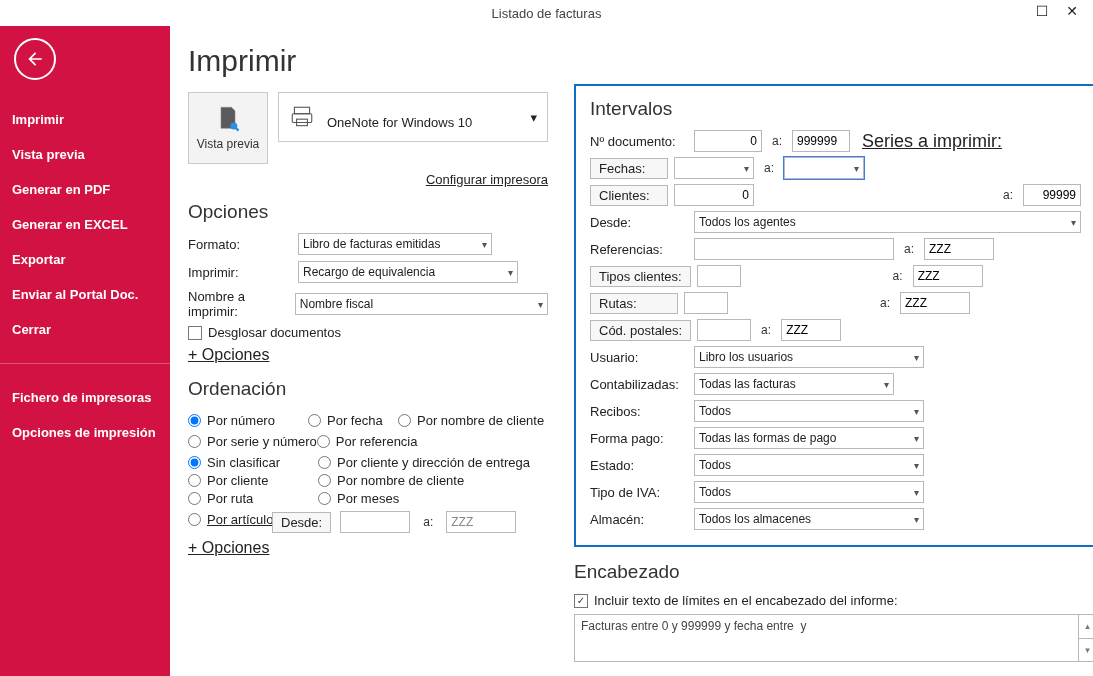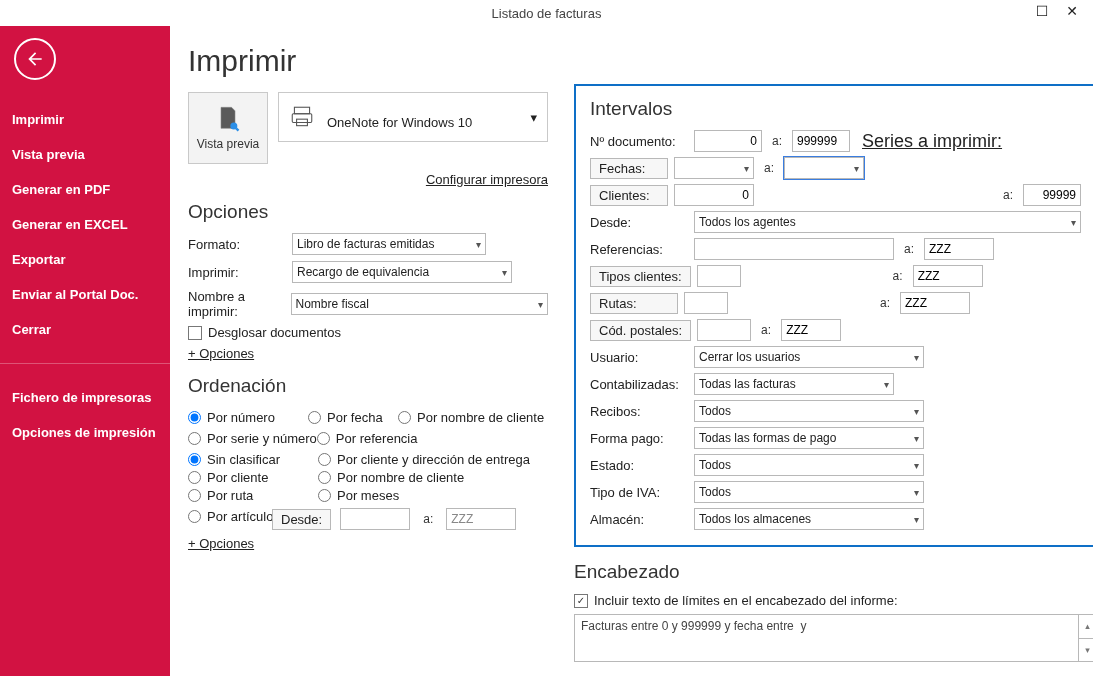--- a/index.html
+++ b/index.html
@@ -22,27 +22,27 @@
 .colR { flex: 1; }
 
 h1 { font-size: 30px; font-weight: 300; color: #333; margin: 18px 0 14px 0; }
 h2 { font-size: 19px; font-weight: 400; color: #333; margin: 14px 0 10px 0; }
 
 .topbtns { display: flex; gap: 10px; }
 .tile { width: 80px; height: 72px; border: 1px solid #c9c9c9; background: #f3f3f3; display:flex; flex-direction:column; align-items:center; justify-content:center; gap:4px; font-size: 12px; color:#333; }
 .printerSel { flex:1; height: 50px; border:1px solid #c9c9c9; display:flex; align-items:center; gap:10px; padding:0 10px; justify-content:space-between; }
 .cfgPrn { text-align:right; margin-top:8px; font-size:13px; text-decoration:underline; color:#222; cursor:pointer; }
 
-.optrow { display:flex; align-items:center; margin-bottom:6px; gap:0; }
+.optrow { display:flex; align-items:center; margin-bottom:6px; gap:6px; }
 .optrow label { width: 104px; font-size:13px; }
 .sel, .txt { border:1px solid #b8b8b8; height:22px; font-size:12px; padding:0 4px; background:#fff; }
 .sel { display:flex; align-items:center; justify-content:space-between; }
 .sel .arr { font-size:10px; color:#555; padding-left:4px; }
 .chkrow { display:flex; align-items:center; gap:6px; margin-top:4px; }
-.moreopt { text-decoration:underline; font-size:13px; margin-top:6px; display:inline-block; }
+.moreopt { text-decoration:underline; font-size:16px; margin-top:6px; display:inline-block; }
 
 .radiogrid { display:flex; flex-wrap:wrap; }
 .radioitem { display:flex; align-items:center; gap:6px; margin:3px 0; font-size:13px; min-width: 120px; }
 .radioitem input { margin:0; }
 
 .intervbox { border: 2px solid #0e6fc7; padding: 12px 14px 10px 14px; margin-top: 2px; }
 .intervbox h2 { margin-top:0; margin-bottom:10px; }
 .irow { display:flex; align-items:center; margin-bottom:5px; gap:6px; }
 .ilbl { min-width: 98px; font-size:13px; padding:2px 0; }
 .ilbl.btn { border:1px solid #b8b8b8; background:#f7f7f7; padding:2px 8px; min-width:auto; }
@@ -172,21 +172,21 @@
               <span>Sin clasificar</span>
             </label>
           <label class="radioitem">
               <input type="radio" style="">
               <span>Por cliente</span>
             </label>
           <label class="radioitem">
               <input type="radio" style="">
               <span>Por ruta</span>
             </label>
-          <div style="display:flex;align-items:flex-end;gap:4px;margin:3px 0;">
+          <div style="display:flex;align-items:flex-end;gap:4px;margin:3px 0;text-decoration:underline;">
             <label class="radioitem" style="min-width:auto">
                 <input type="radio" style="">
                 <span>Por artículo</span>
               </label>
           </div>
         </div>
         <div style="flex:1">
           <label class="radioitem" style="min-width:230px">
               <input type="radio" style="">
               <span>Por cliente y dirección de entrega</span>
@@ -270,21 +270,21 @@
         </div>
         <div class="irow">
           <span class="ilbl btn" style="min-width:88px">Cód. postales:</span>
           <input class="txt" style="width: 54px;" value="">
           <span class="aSmall">a:</span>
           <input class="txt" style="width: 60px;" value="ZZZ">
         </div>
         <div class="irow">
           <span class="ilbl">Usuario:</span>
           <div class="sel" style="width:230px">
-              <span>Cerrar los usuarios</span>
+              <span>Libro los usuarios</span>
               <span class="arr">▾</span>
             </div>
         </div>
         <div class="irow">
           <span class="ilbl">Contabilizadas:</span>
           <div class="sel" style="width:200px">
               <span>Todas las facturas</span>
               <span class="arr">▾</span>
             </div>
         </div>

